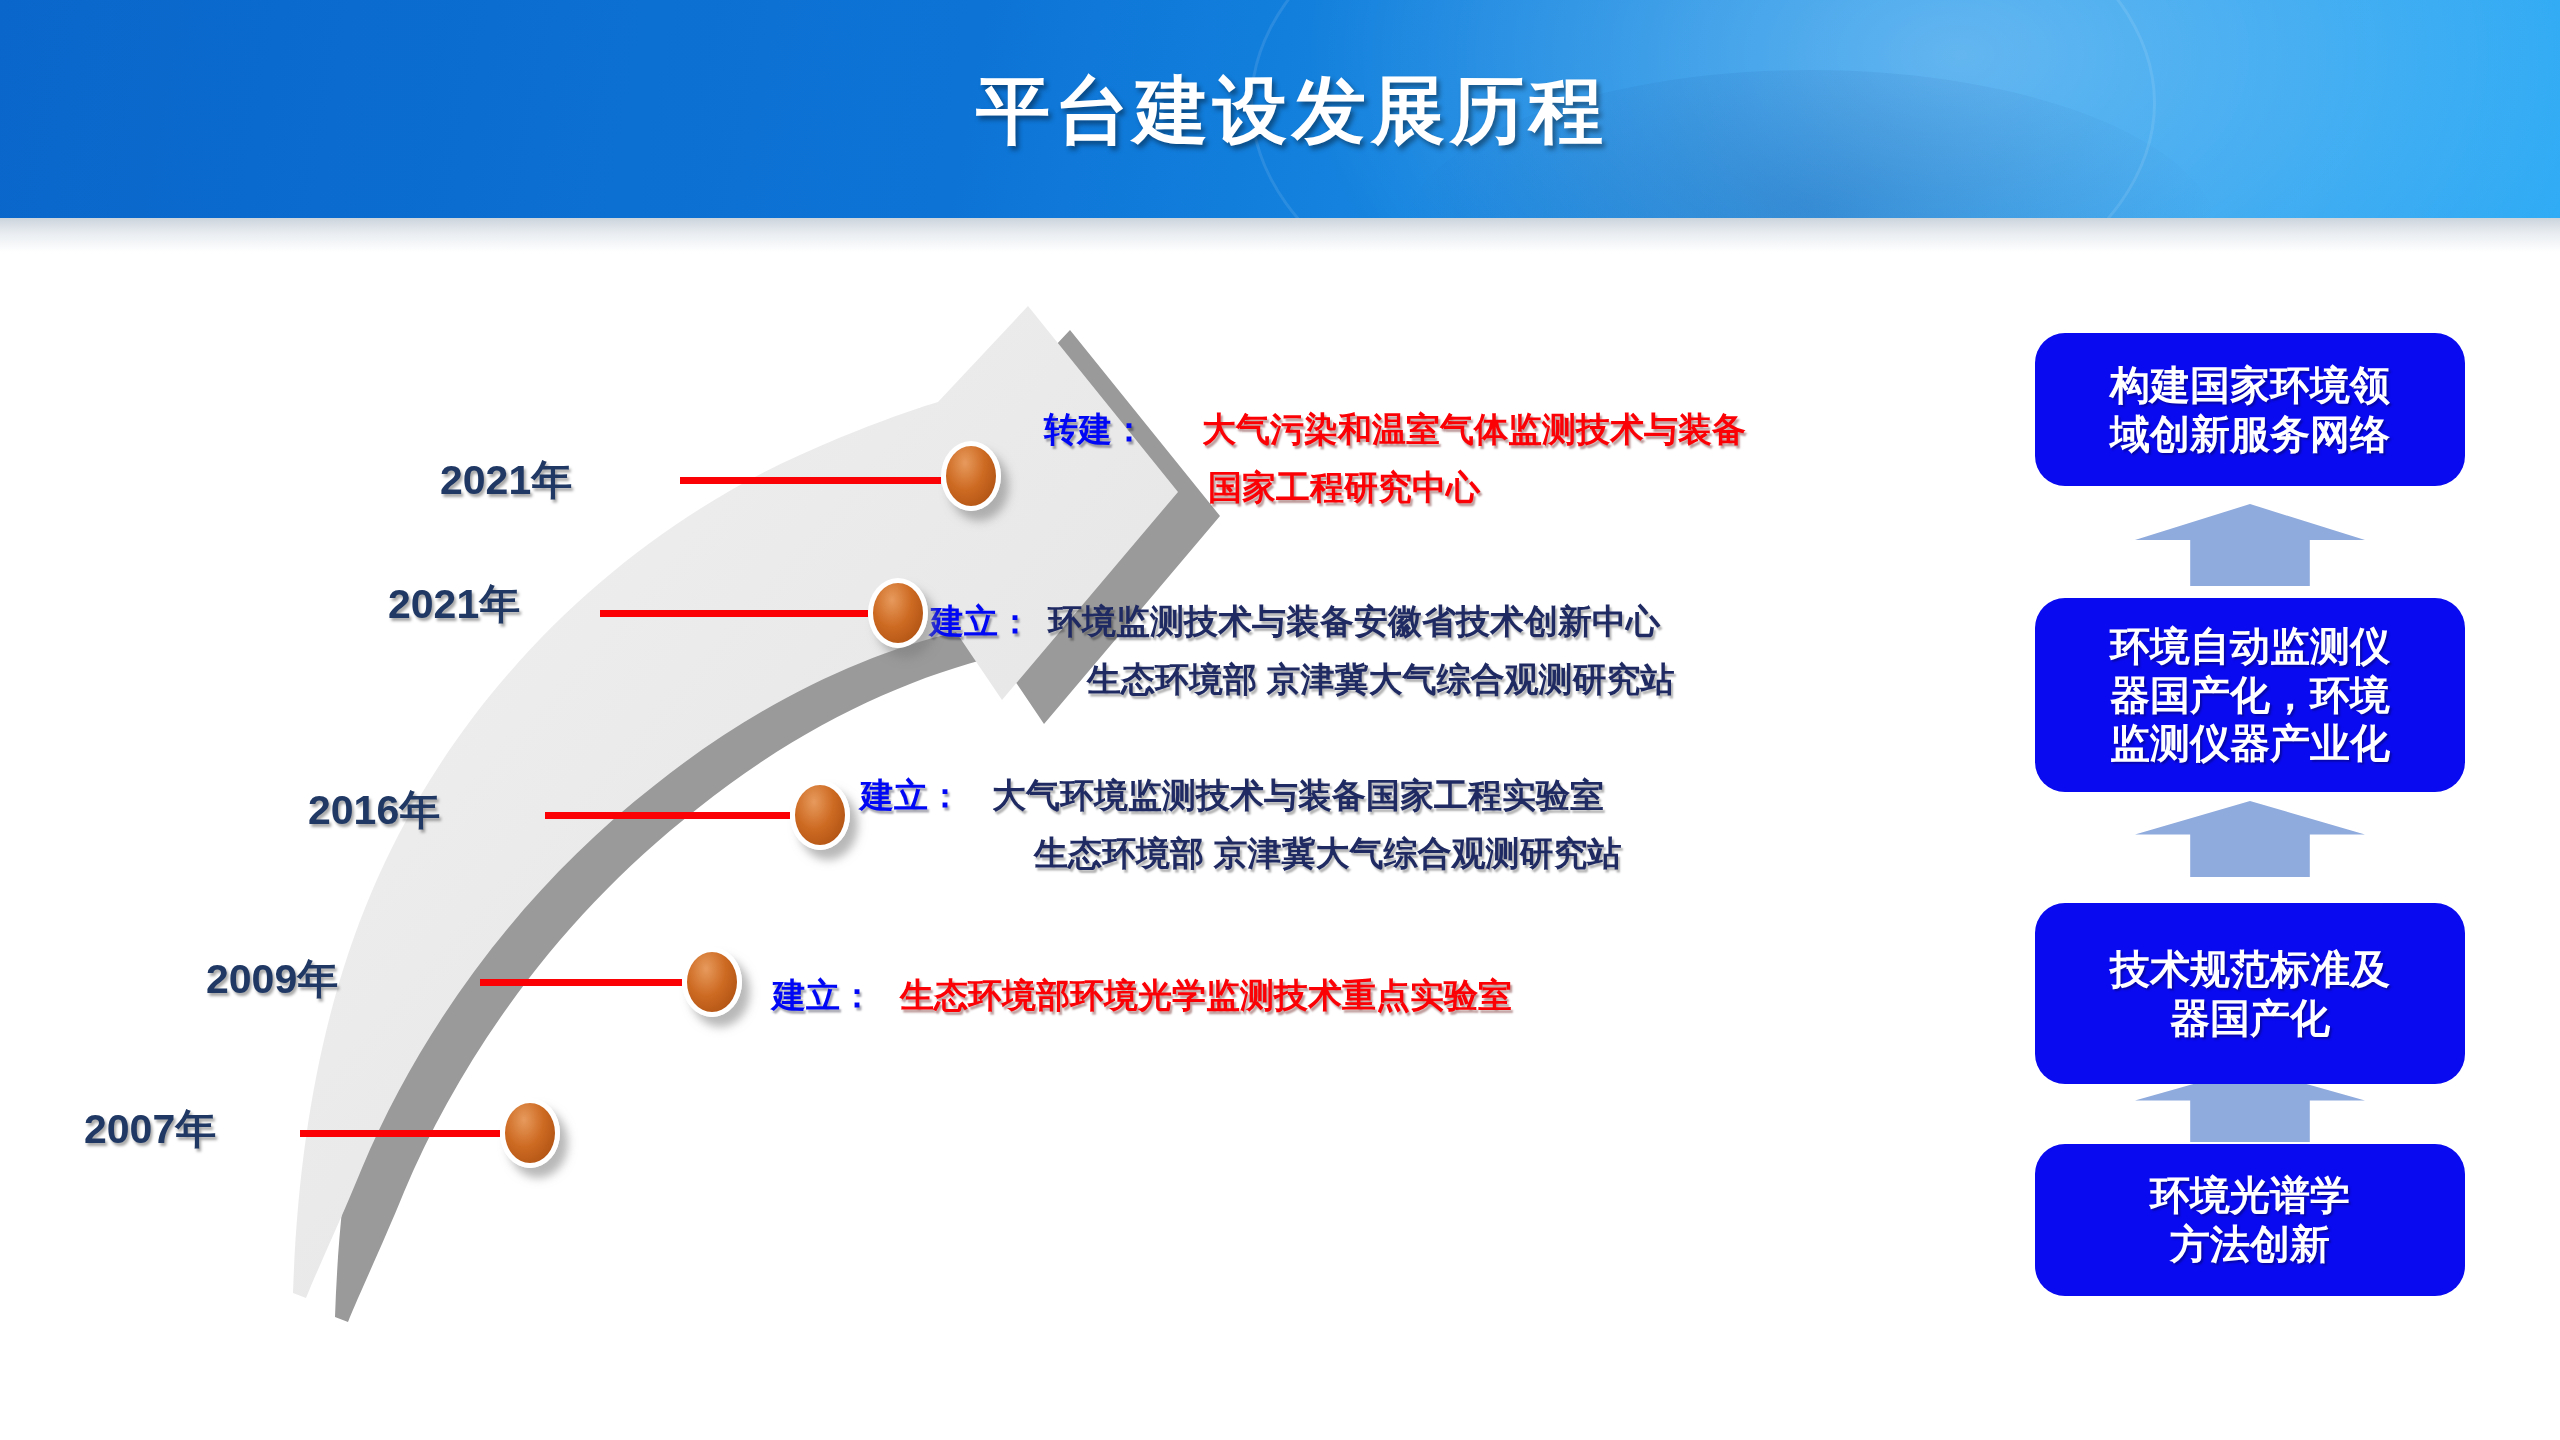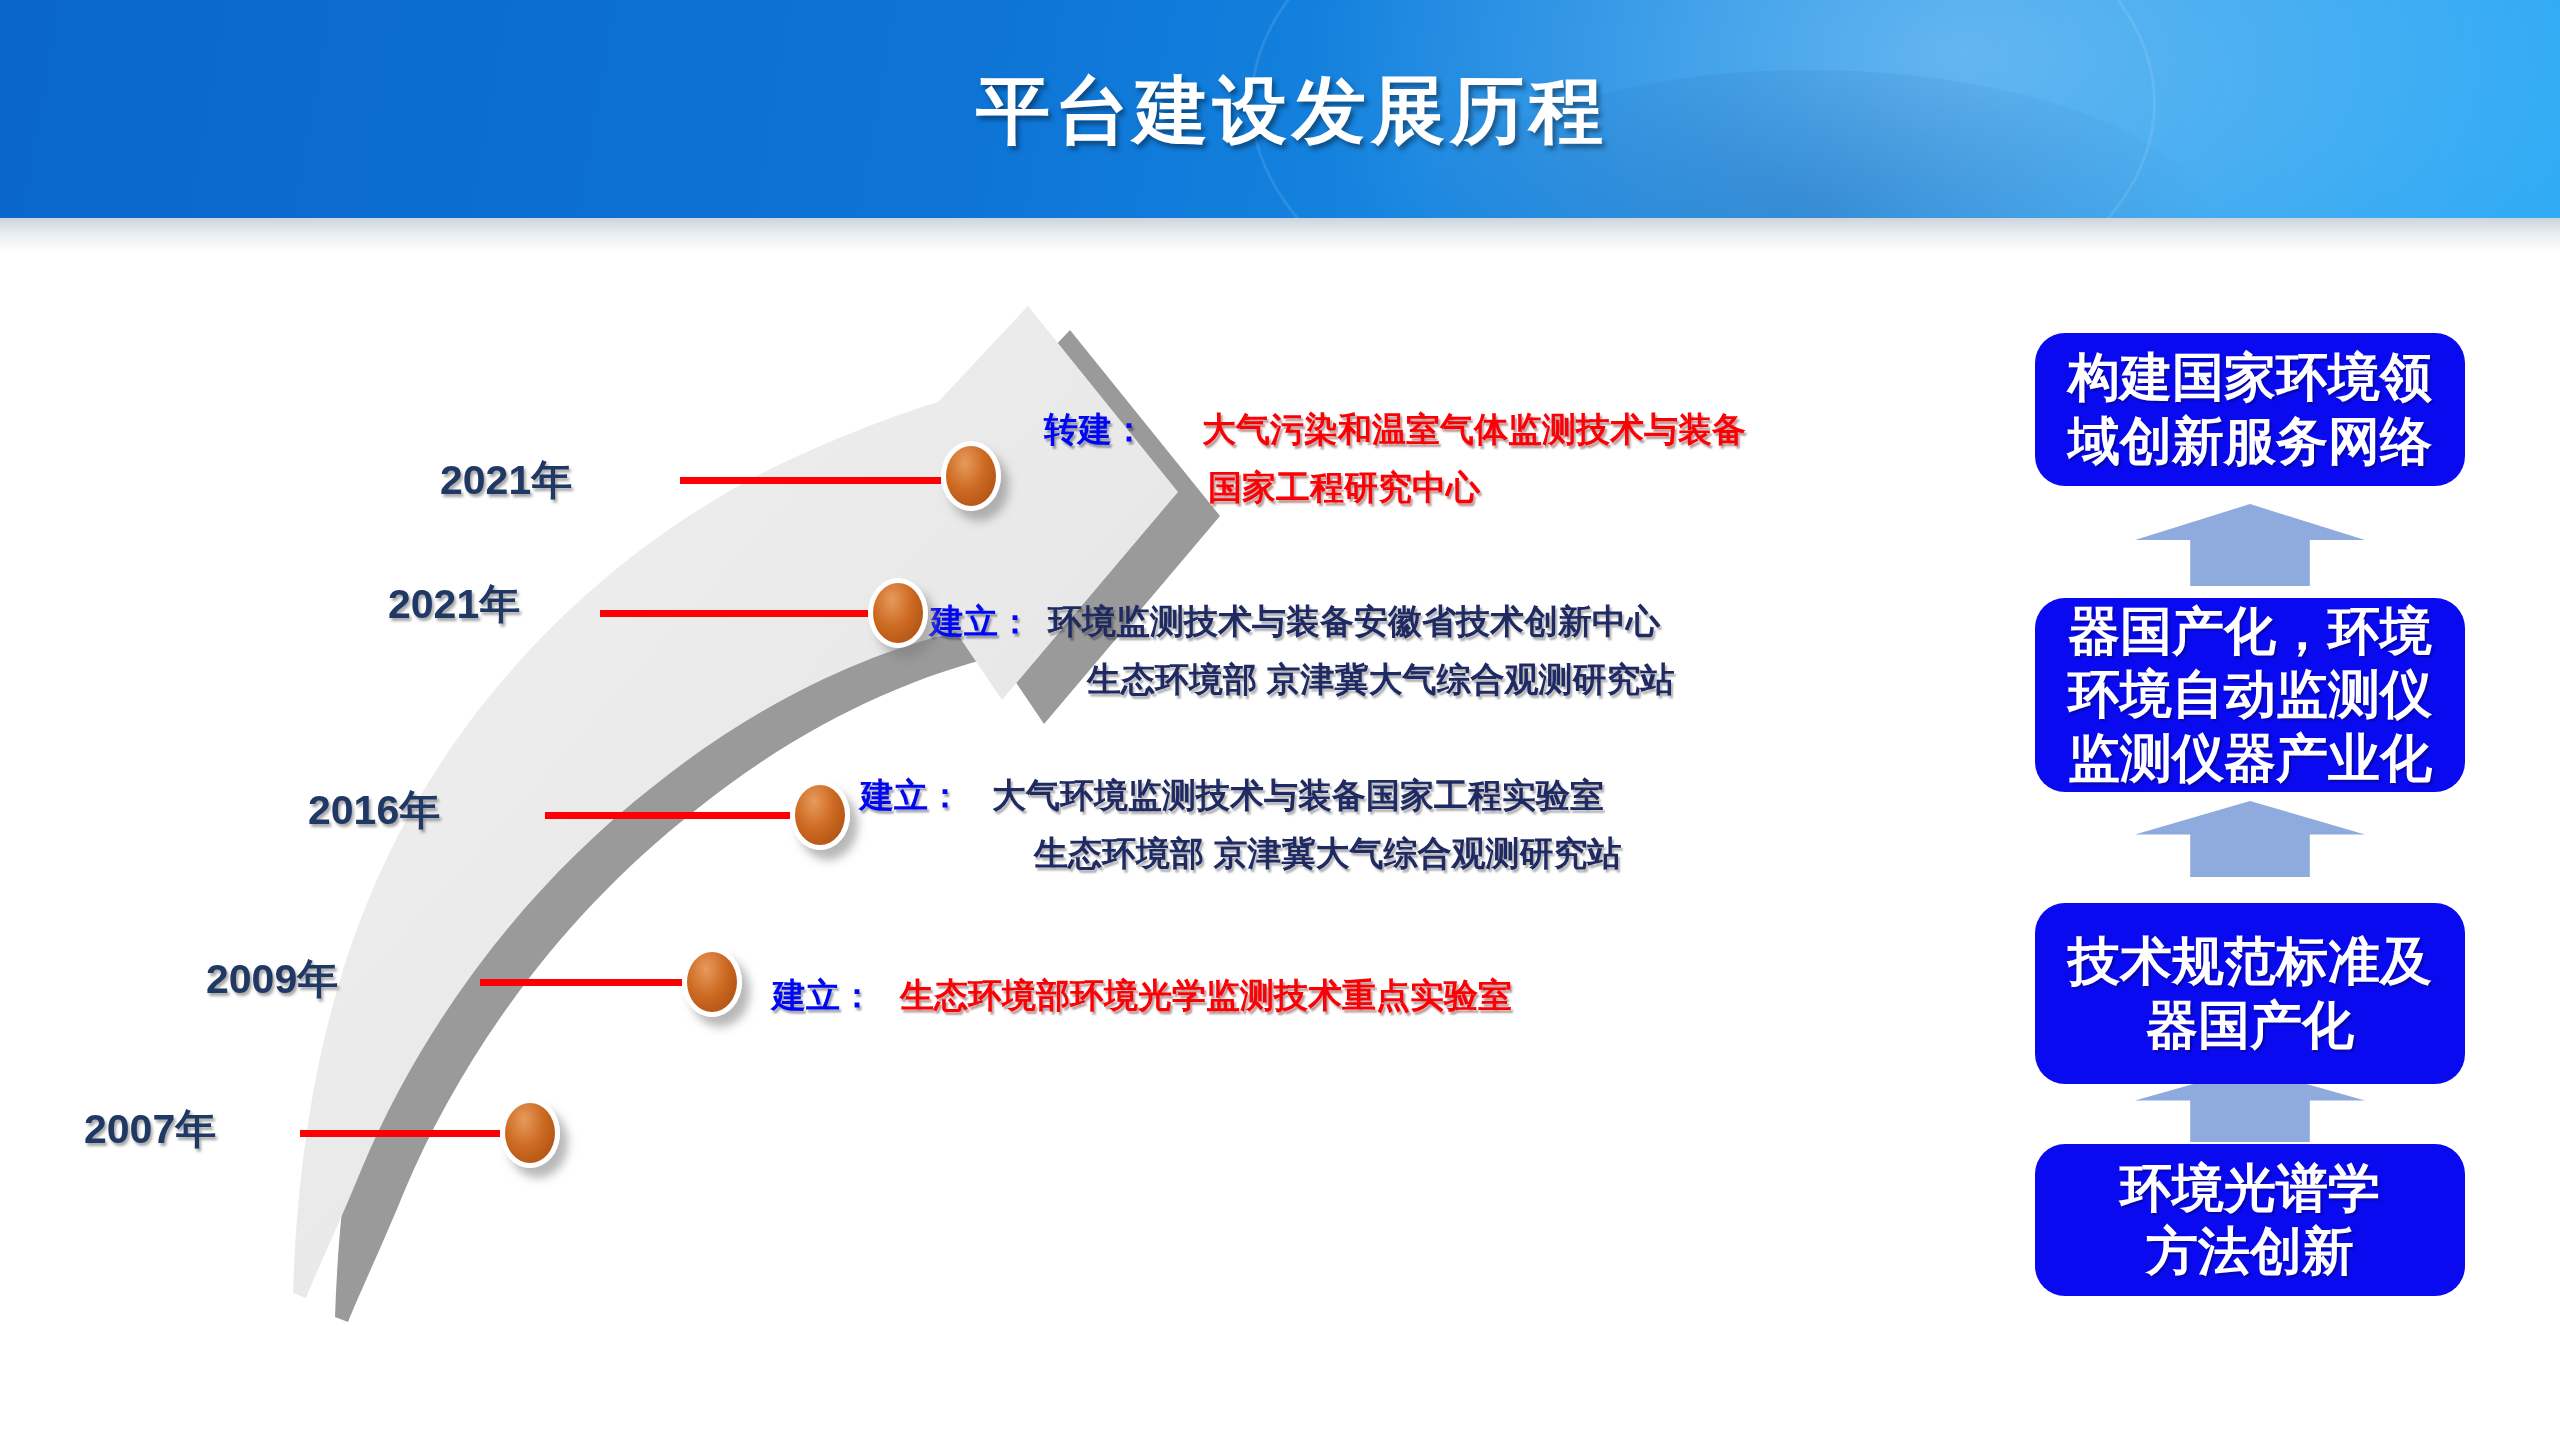--- a/index.html
+++ b/index.html
@@ -86,21 +86,21 @@
 
   .e5-year{left:84px;top:1102px;}
   .e5-line{left:300px;top:1130px;width:200px;}
   .e5-dot{left:500px;top:1098px;}
   .e5-text{left:614px;top:1108px;}
   .e5-text .lbl{margin-right:12px;}
   
   .stage-box{
     position:absolute;left:2035px;width:430px;z-index:2;
     background:#0a0af0;border-radius:30px;color:#ffffff;
-    font-size:52px;font-weight:bold;line-height:1.22;text-align:center;
+    font-size:40px;font-weight:bold;line-height:1.22;text-align:center;
     display:flex;flex-direction:column;justify-content:center;align-items:center;
     text-shadow:2px 2px 2px rgba(0,0,40,0.35);
   }
   .sb1{top:333px;height:153px;}
   .sb2{top:598px;height:194px;}
   .sb3{top:903px;height:181px;}
   .sb4{top:1144px;height:152px;}
   .stage-arrow{
     position:absolute;left:2135px;width:230px;background:#8faadc;z-index:2;
     clip-path:polygon(50% 0,100% 44%,76% 44%,76% 100%,24% 100%,24% 44%,0 44%);
@@ -172,22 +172,22 @@
     <span>环境光谱学</span>
     <span>方法创新</span>
   </div>
   <div class="stage-arrow sa3"></div>
   <div class="stage-box sb3">
     <span>技术规范标准及</span>
     <span>器国产化</span>
   </div>
   <div class="stage-arrow sa2"></div>
   <div class="stage-box sb2">
+    <span>环境自动监测仪</span>
     <span>器国产化，环境</span>
-    <span>环境自动监测仪</span>
     <span>监测仪器产业化</span>
   </div>
   <div class="stage-arrow sa1"></div>
   <div class="stage-box sb1">
     <span>构建国家环境领</span>
     <span>域创新服务网络</span>
   </div>
 
 </div>
 

